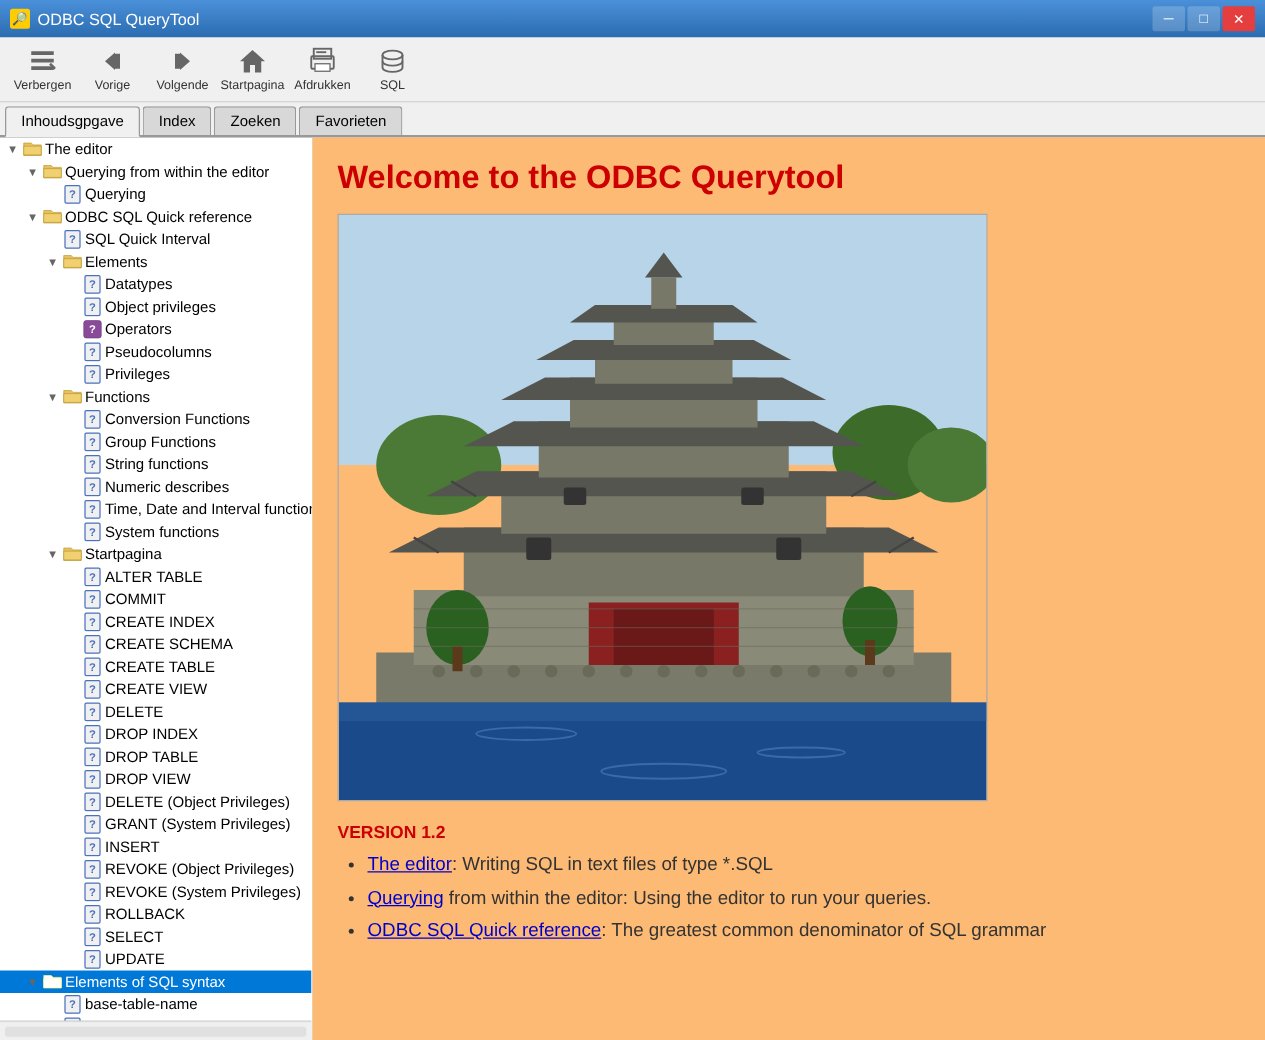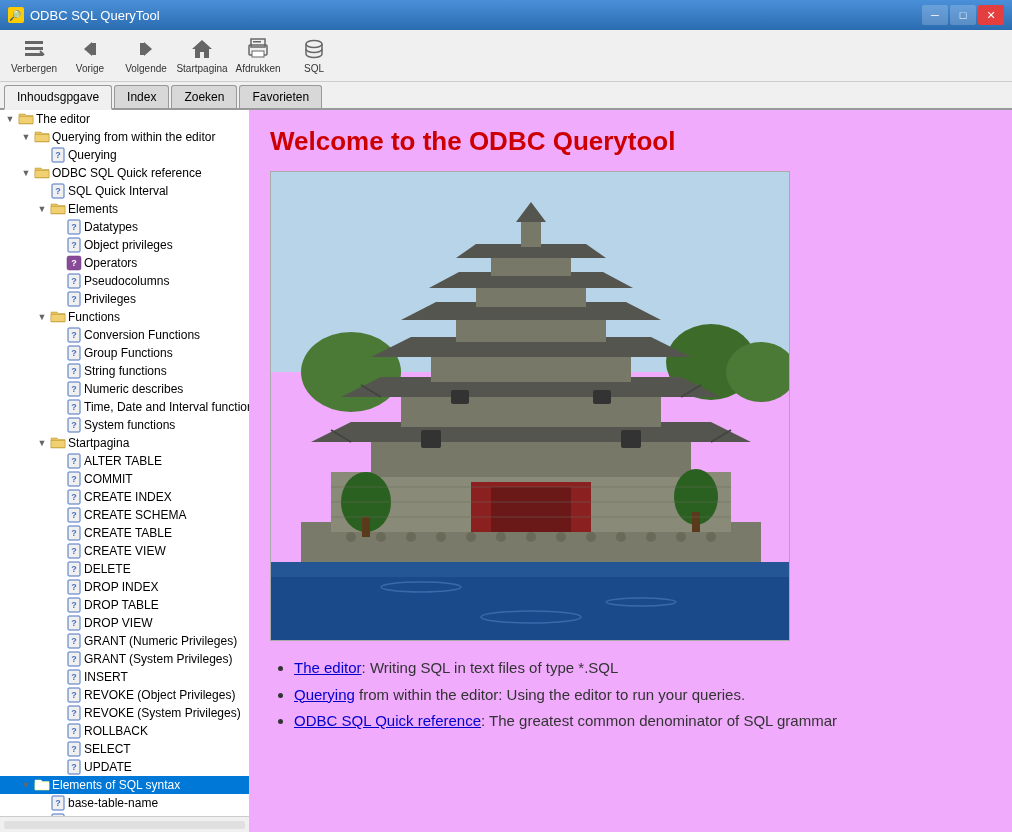--- a/index.html
+++ b/index.html
@@ -97,21 +97,21 @@
     }
     .tree-icon {
       width: 16px; height: 16px; display: inline-flex; align-items: center; justify-content: center;
       flex-shrink: 0; margin-right: 2px; font-size: 13px;
     }
     .tree-label { font-size: 12px; }
 
     
     .content-area {
       flex: 1;
-      background: #f0abfc;
+      background: #fdba74;
       overflow-y: auto;
       overflow-x: hidden;
       padding: 16px 20px;
       position: relative;
     }
     .content-area::-webkit-scrollbar { width: 16px; }
     .content-area::-webkit-scrollbar-track { background: #f0f0f0; border-left: 1px solid #ccc; }
     .content-area::-webkit-scrollbar-thumb { background: #bbb; border: 2px solid #f0f0f0; }
 
     .welcome-title {
@@ -541,21 +541,21 @@
           <span class="tree-label">DROP VIEW</span>
         </div>
         <div class="tree-item" style="padding-left: 50px;">
           <span class="tree-expand"></span>
           <span class="tree-icon">
             <svg width="16" height="16" viewBox="0 0 16 16">
         <rect x="2" y="1" width="12" height="14" rx="1" fill="#f0f0f0" stroke="#4a70c0" stroke-width="1"></rect>
         <text x="8" y="11" text-anchor="middle" fill="#4a70c0" font-size="9" font-weight="bold">?</text>
       </svg>
           </span>
-          <span class="tree-label">GRANT (Numeric Privileges)</span>
+          <span class="tree-label">DELETE (Object Privileges)</span>
         </div>
         <div class="tree-item" style="padding-left: 50px;">
           <span class="tree-expand"></span>
           <span class="tree-icon">
             <svg width="16" height="16" viewBox="0 0 16 16">
         <rect x="2" y="1" width="12" height="14" rx="1" fill="#f0f0f0" stroke="#4a70c0" stroke-width="1"></rect>
         <text x="8" y="11" text-anchor="middle" fill="#4a70c0" font-size="9" font-weight="bold">?</text>
       </svg>
           </span>
           <span class="tree-label">GRANT (System Privileges)</span>
@@ -747,20 +747,23 @@
         <circle cx="260" cy="365" r="5" fill="#6a6a58"></circle>
         <circle cx="290" cy="365" r="5" fill="#6a6a58"></circle>
         <circle cx="320" cy="365" r="5" fill="#6a6a58"></circle>
         <circle cx="350" cy="365" r="5" fill="#6a6a58"></circle>
         <circle cx="380" cy="365" r="5" fill="#6a6a58"></circle>
         <circle cx="410" cy="365" r="5" fill="#6a6a58"></circle>
         <circle cx="440" cy="365" r="5" fill="#6a6a58"></circle>
       </svg>
     </div>
 
+    <p class="version-text">
+      <span>VERSION 1.2</span>
+    </p>
 
     <ul class="link-list">
       <li>
         <a>The editor</a><span>: Writing SQL in text files of type *.SQL</span>
       </li>
       <li>
         <a>Querying</a><span> from within the editor: Using the editor to run your queries.</span>
       </li>
       <li>
         <a>ODBC SQL Quick reference</a><span>: The greatest common denominator of SQL grammar</span>

